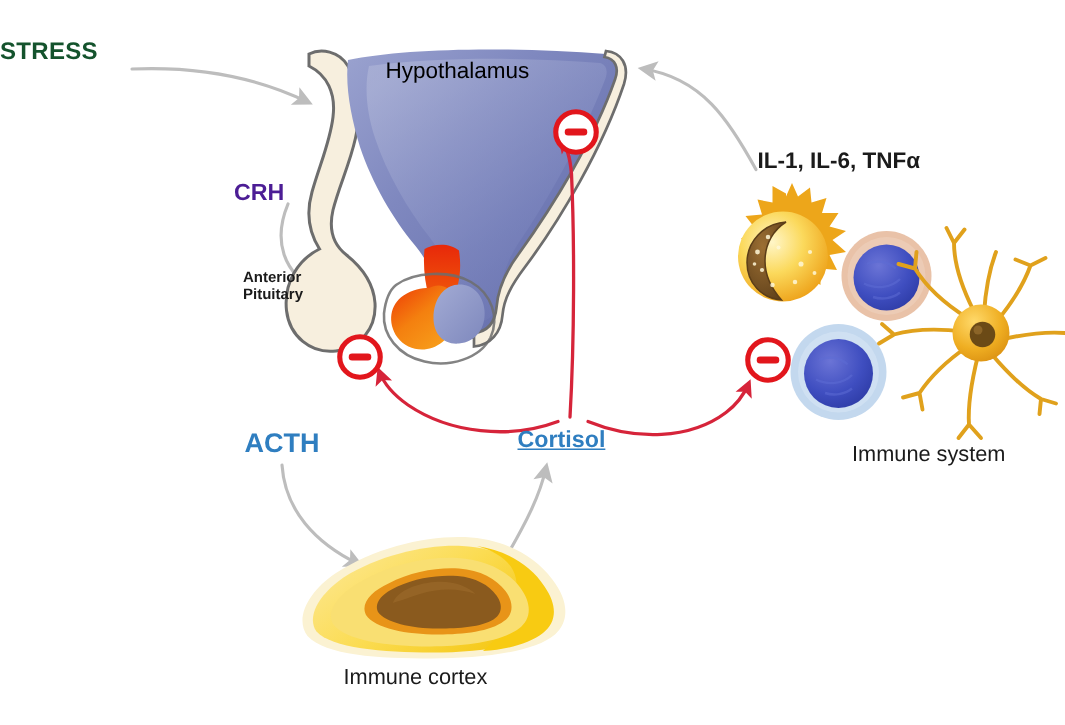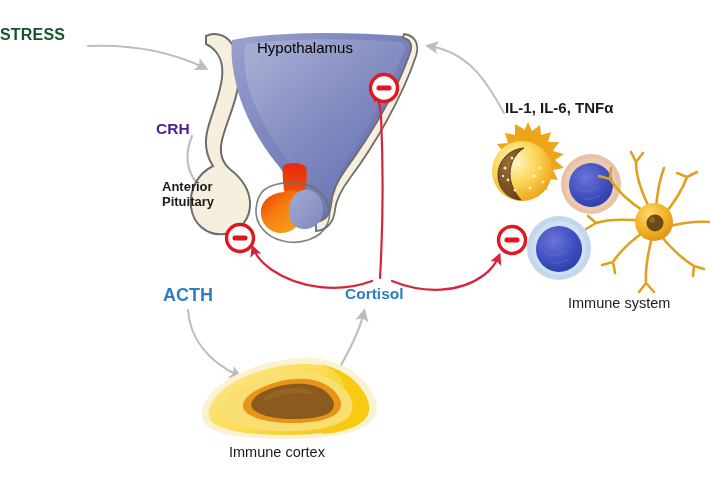--- a/index.html
+++ b/index.html
@@ -47,32 +47,33 @@
     font-size: 18px;
     font-weight: 700;
     color: #2f7ec0;
   }
   .lbl-cortisol {
     left: 345px;
     top: 285px;
     font-size: 15.5px;
     font-weight: 700;
     color: #2f7ec0;
+    text-decoration: underline;
   }
   .lbl-hypothalamus {
     left: 257px;
     top: 40px;
     font-size: 15px;
     font-weight: 400;
     color: #000000;
   }
   .lbl-pituitary {
     left: 162px;
     top: 180px;
-    font-size: 13px;
+    font-size: 10px;
     font-weight: 700;
     color: #1b1b1b;
     text-align: left;
   }
   .lbl-cytokines {
     left: 505px;
     top: 56px;
     font-size: 15px;
     font-weight: 700;
     color: #1b1b1b;

